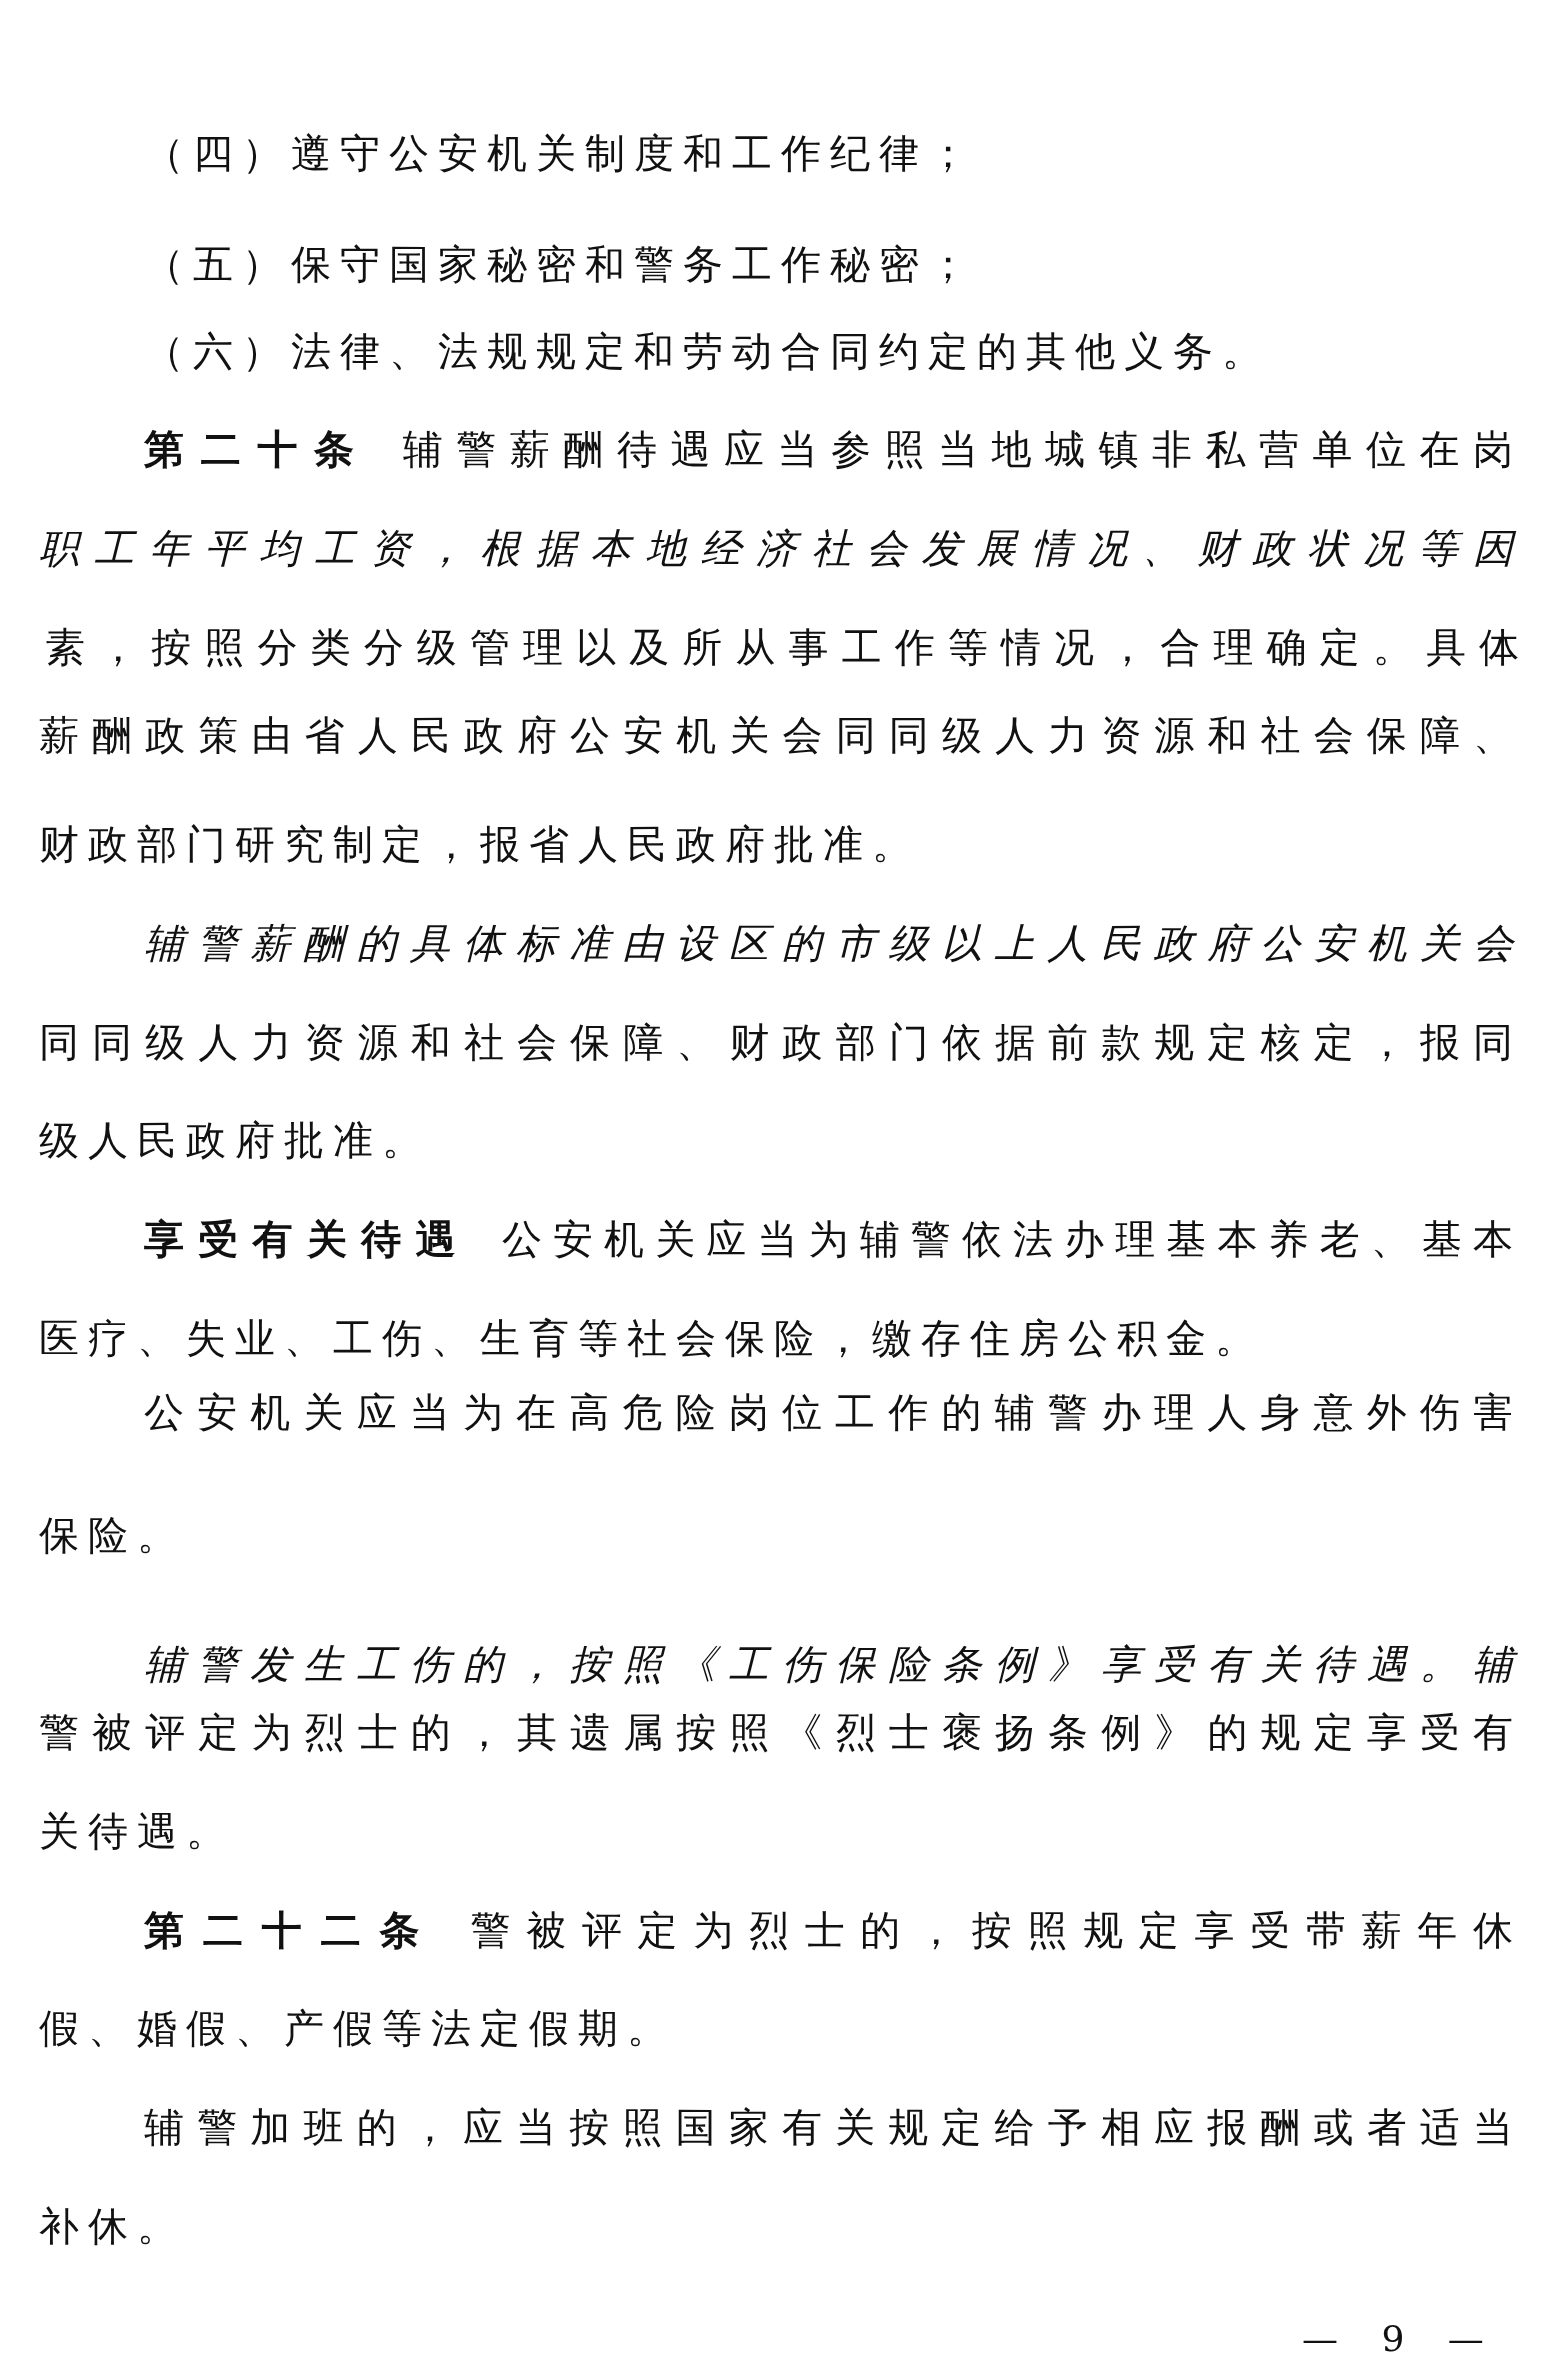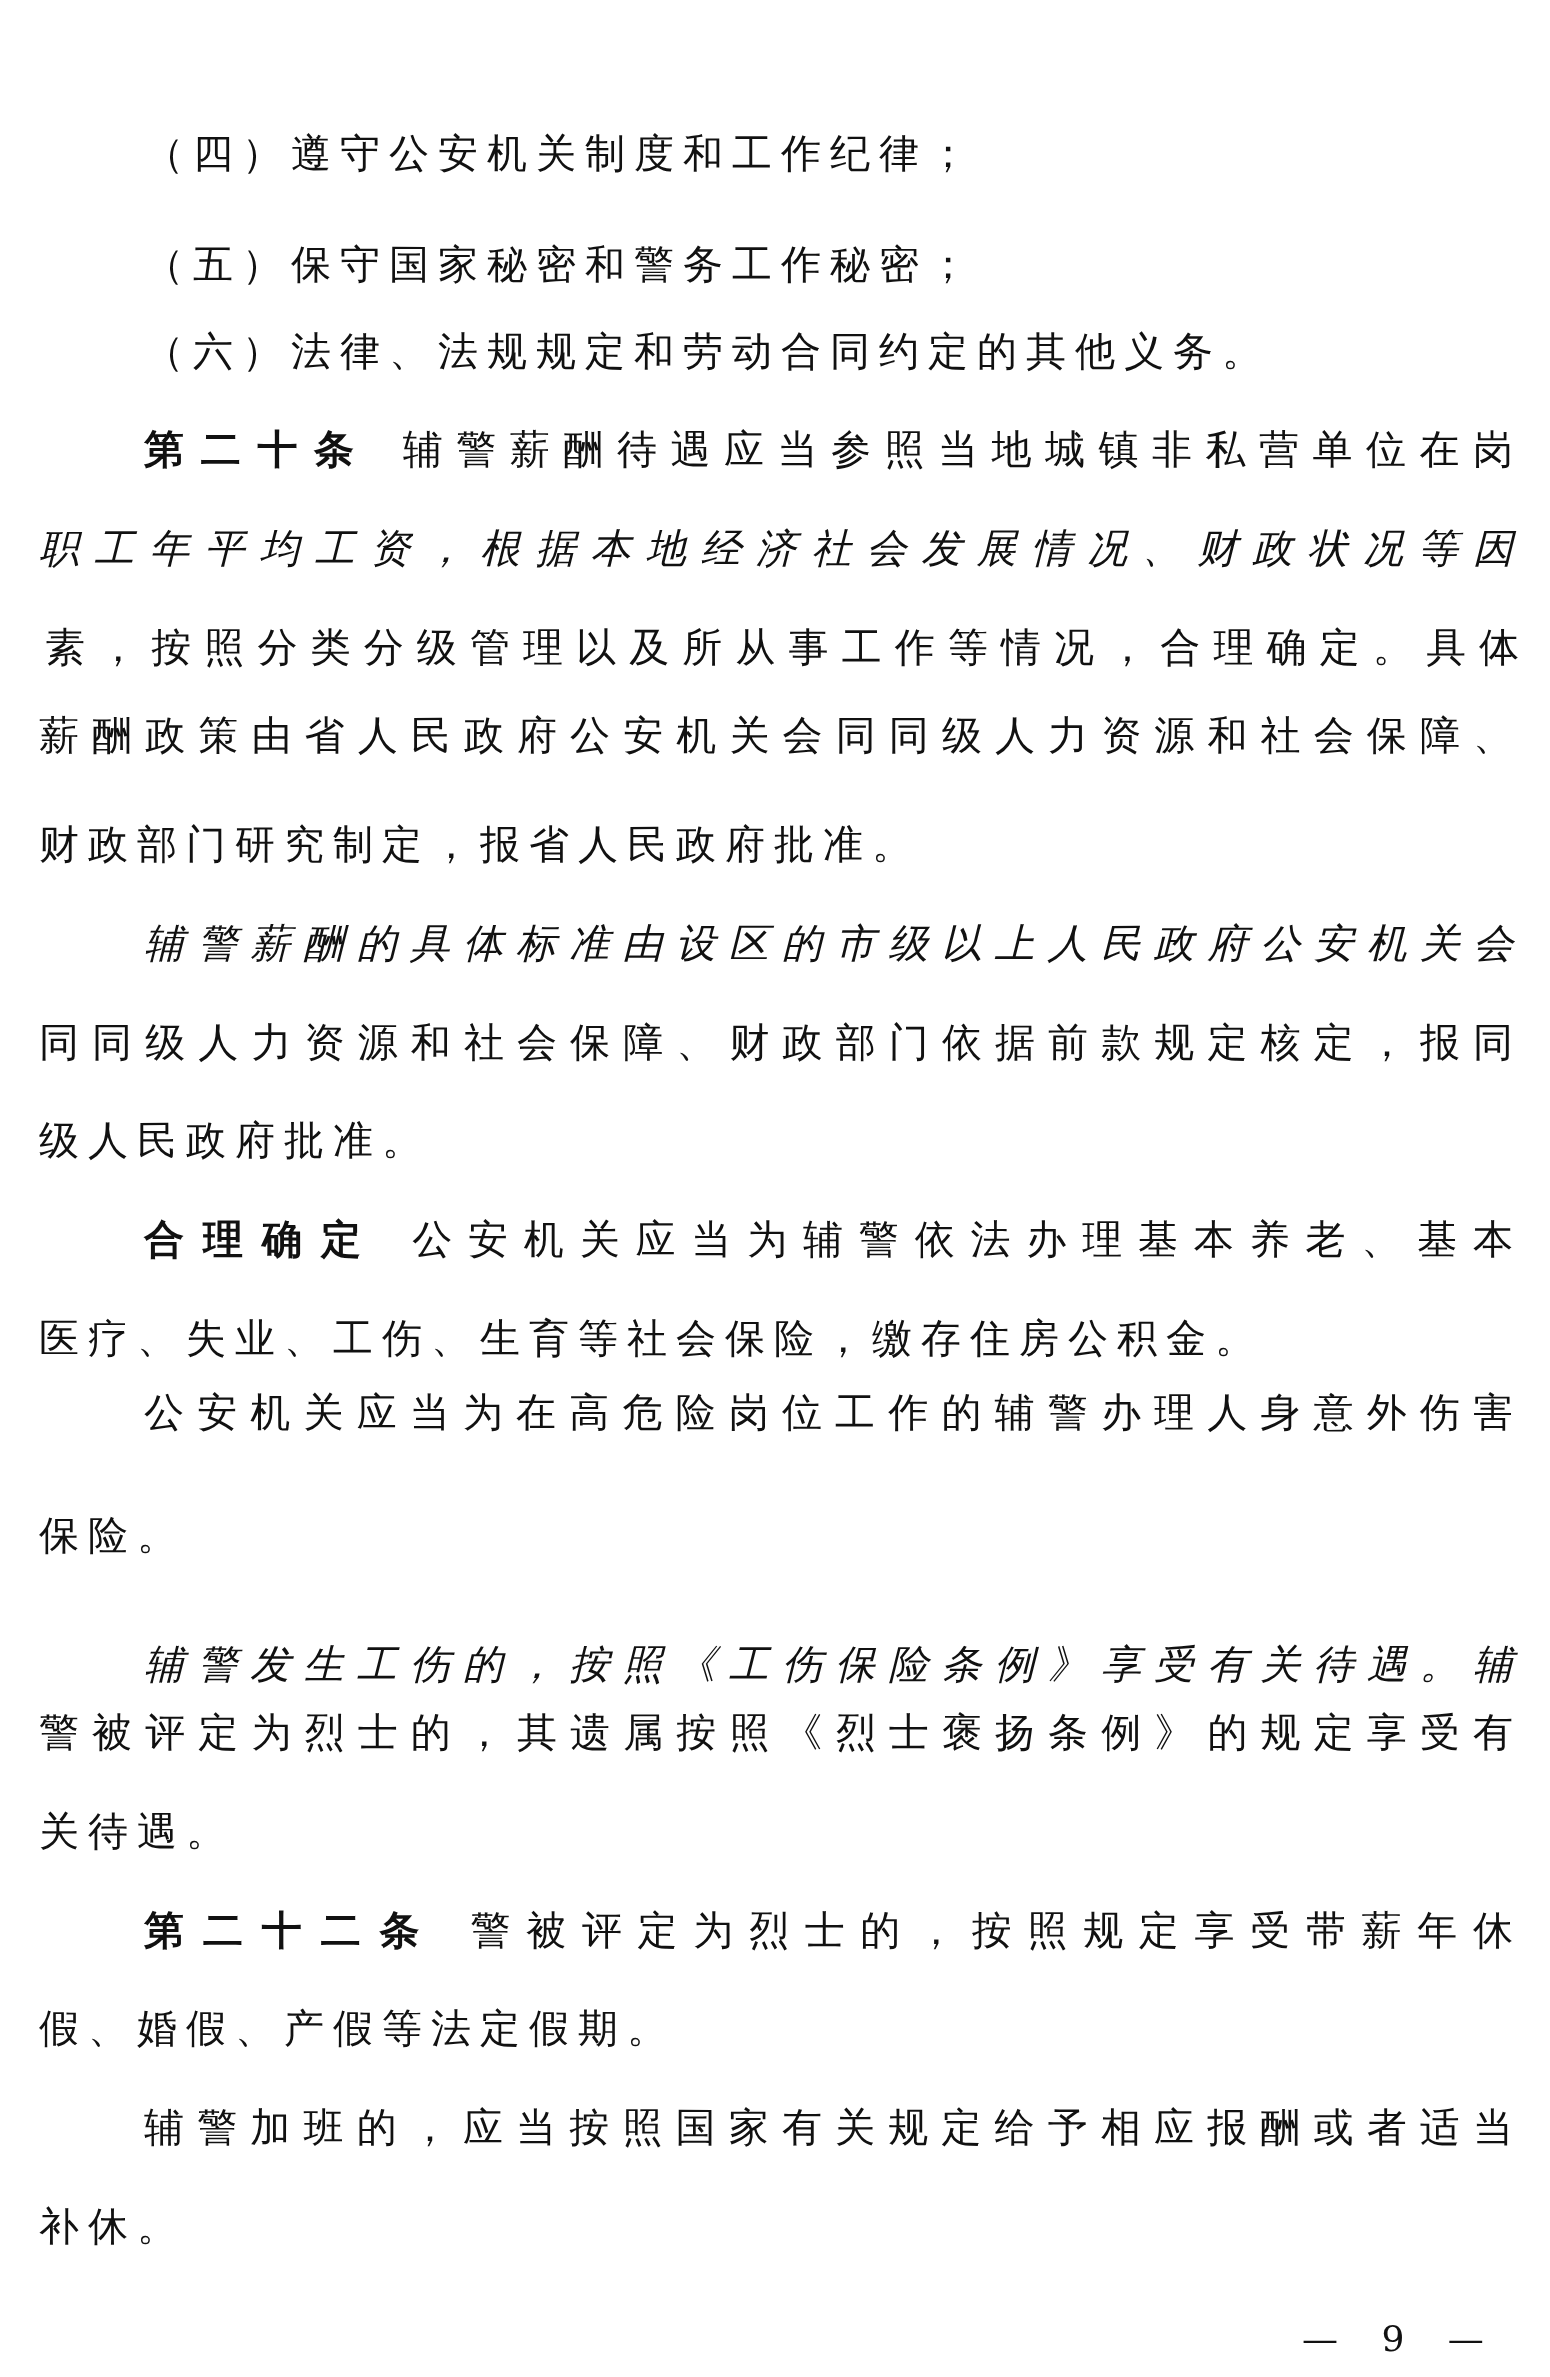--- a/index.html
+++ b/index.html
@@ -25,21 +25,21 @@
   <div class="line indent" style="top:417px"><span class="art">第二十条</span><span>辅警薪酬待遇应当参照当地城镇非私营单位在岗</span></div>
   <div class="line" style="top: 516px; letter-spacing: 0px; font-style: italic;">职工年平均工资，根据本地经济社会发展情况、财政状况等因</div>
   <div class="line" style="top: 615px; letter-spacing: 0px; margin-left: 6px;">素，按照分类分级管理以及所从事工作等情况，合理确定。具体</div>
   <div class="line" style="top: 703px; letter-spacing: 0px;">薪酬政策由省人民政府公安机关会同同级人力资源和社会保障、</div>
   <div class="line last" style="top:812px">财政部门研究制定，报省人民政府批准。</div>
 
   <div class="line indent" style="top: 911px; letter-spacing: 0px; font-style: italic;">辅警薪酬的具体标准由设区的市级以上人民政府公安机关会</div>
   <div class="line" style="top: 1010px; letter-spacing: 0px;">同同级人力资源和社会保障、财政部门依据前款规定核定，报同</div>
   <div class="line last" style="top:1108px">级人民政府批准。</div>
 
-  <div class="line indent" style="top:1207px"><span class="art">合理确定</span><span>公安机关应当为辅警依法办理基本养老、基本</span></div>
+  <div class="line indent" style="top:1207px"><span class="art">享受有关待遇</span><span>公安机关应当为辅警依法办理基本养老、基本</span></div>
   <div class="line last" style="top:1306px">医疗、失业、工伤、生育等社会保险，缴存住房公积金。</div>
 
   <div class="line indent" style="top: 1380px; letter-spacing: 0px;">公安机关应当为在高危险岗位工作的辅警办理人身意外伤害</div>
   <div class="line last" style="top:1503px">保险。</div>
 
   <div class="line indent" style="top: 1632px; letter-spacing: 0px; font-style: italic;">辅警发生工伤的，按照《工伤保险条例》享受有关待遇。辅</div>
   <div class="line" style="top: 1700px; letter-spacing: 0px;">警被评定为烈士的，其遗属按照《烈士褒扬条例》的规定享受有</div>
   <div class="line last" style="top:1799px">关待遇。</div>
 
   <div class="line indent" style="top:1898px"><span class="art">第二十二条</span><span>警被评定为烈士的，按照规定享受带薪年休</span></div>

